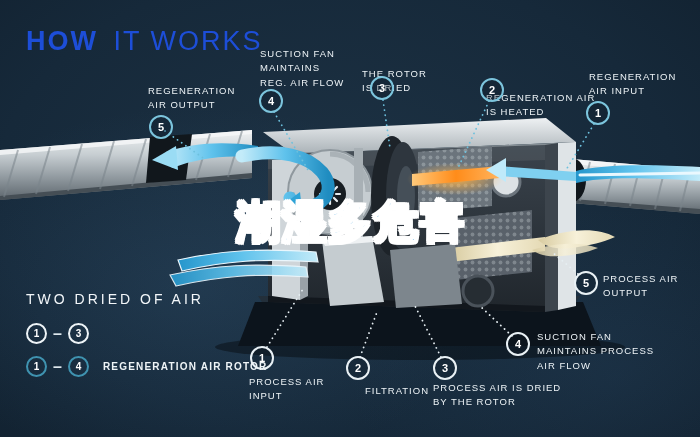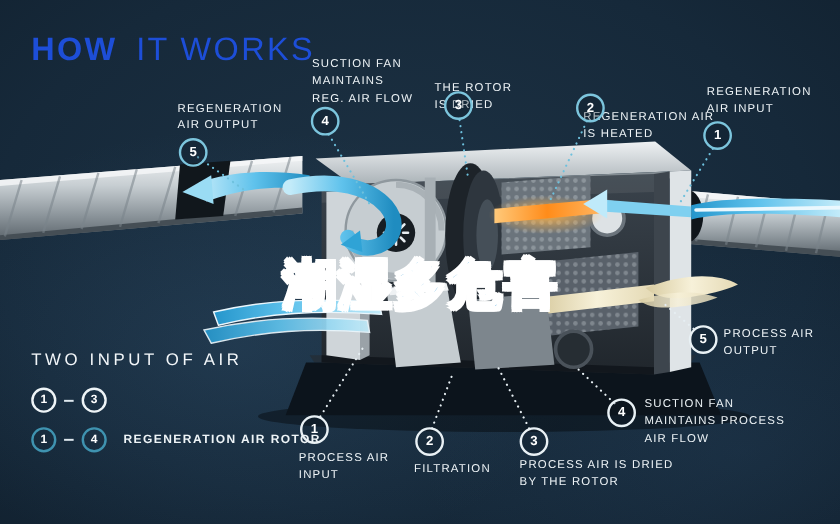--- a/index.html
+++ b/index.html
@@ -46,21 +46,20 @@
 
   .overlay-cn {
     position:absolute; left:236px; top:197px; width:230px; text-align:center;
     font-size:44px; font-weight:700; letter-spacing:2px; line-height:1.15;
     color:#1f8fd2; font-family:"DejaVu Sans", sans-serif;
     -webkit-text-stroke:2px #ffffff;
     text-shadow:
       -2px 0 0 #fff, 2px 0 0 #fff, 0 -2px 0 #fff, 0 2px 0 #fff,
       -2px -2px 0 #fff, 2px 2px 0 #fff, -2px 2px 0 #fff, 2px -2px 0 #fff;
     white-space:nowrap;
-    margin-top:16px;
   }
 </style>
 </head>
 <body>
 
 <svg class="scene" viewBox="0 0 700 437" aria-hidden="true">
   <defs>
     <linearGradient id="metalV" x1="0" y1="0" x2="0" y2="1">
       <stop offset="0" stop-color="#f2f4f5"></stop>
         <stop offset="0.35" stop-color="#c7ced2"></stop>
@@ -295,33 +294,33 @@
 <div class="co-circle" style="left:518px; top:344px;">
     <span>4</span>
   </div>
 
 <div class="co-label" style="left:433px; top:381px;">PROCESS AIR IS DRIED
 BY THE ROTOR</div>
 <div class="co-circle" style="left:445px; top:368px;">
     <span>3</span>
   </div>
 
-<div class="co-label" style="left:345px; top:384px;">FILTRATION</div>
+<div class="co-label" style="left:365px; top:384px;">FILTRATION</div>
 <div class="co-circle" style="left:358px; top:368px;">
     <span>2</span>
   </div>
 
 <div class="co-label" style="left:249px; top:375px;">PROCESS AIR
 INPUT</div>
 <div class="co-circle" style="left:262px; top:358px;">
     <span>1</span>
   </div>
 
 <div class="legend">
-  <div class="legend-heading">TWO INPUT OF AIR</div>
+  <div class="legend-heading">TWO DRIED OF AIR</div>
   <div class="legend-row">
     <span class="lg-circle">
         <span>1</span>
       </span>
     <span class="lg-dash">–</span>
     <span class="lg-circle">
         <span>3</span>
       </span>
   </div>
   <div class="legend-row regen">

